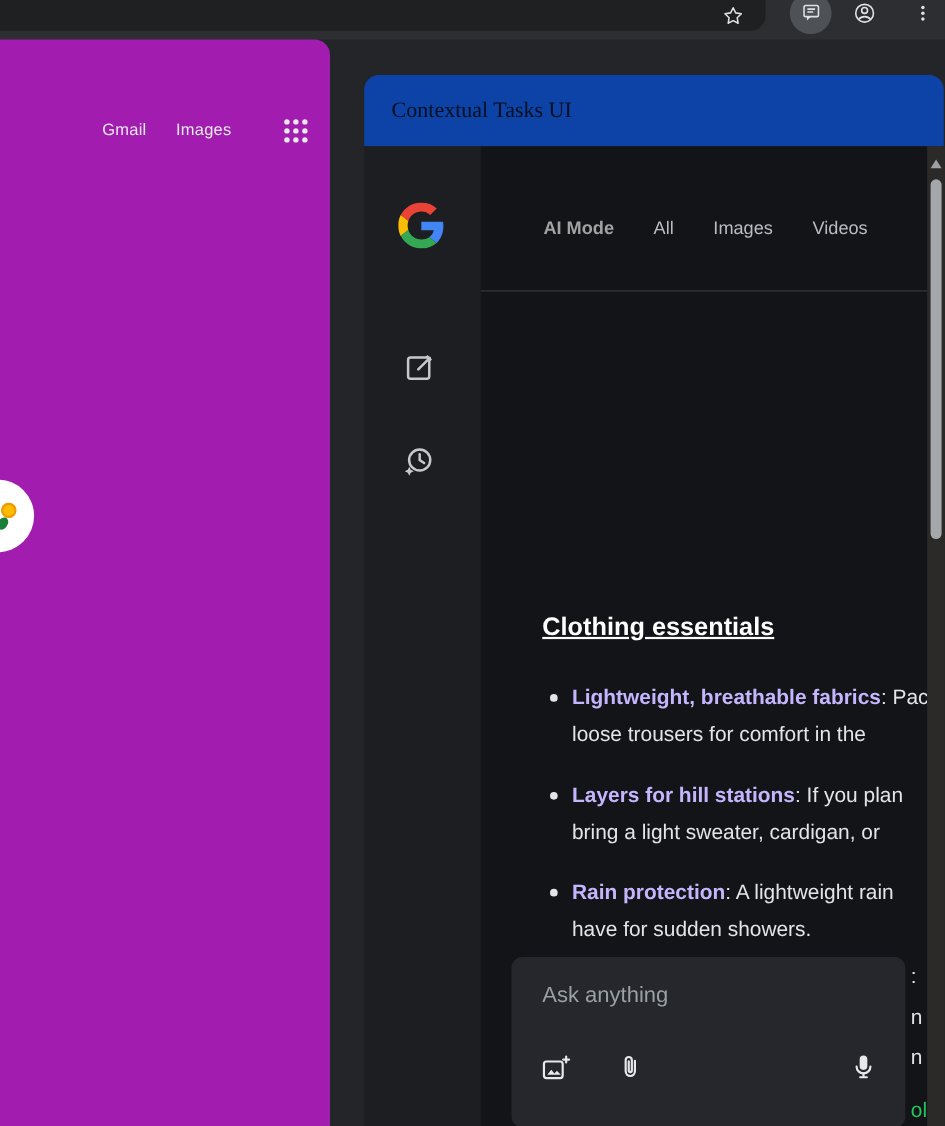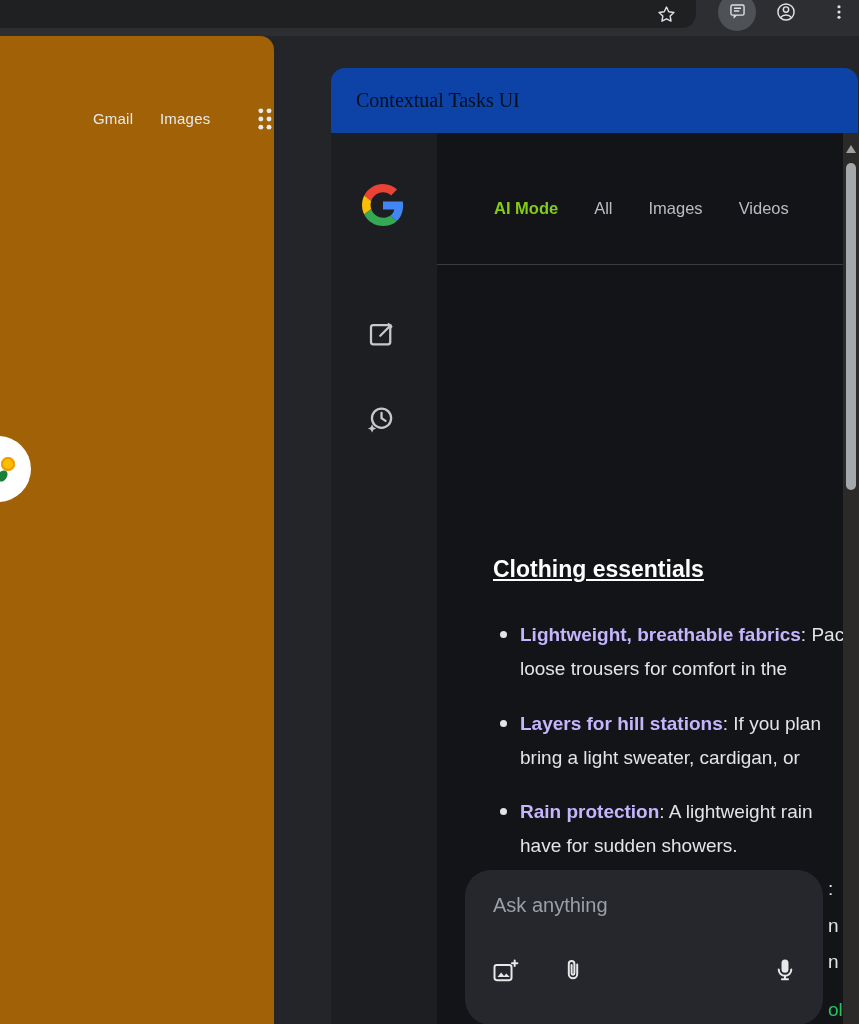--- a/index.html
+++ b/index.html
@@ -8,22 +8,22 @@
 
   
   #chrome-bar { position:absolute; left:0; top:0; width:859px; height:36px; background:#2d2e31; }
   #omnibox { position:absolute; left:0; top:0; width:696px; height:28px; background:#1f2021;
              border-bottom-right-radius:14px; }
   .chrome-icon { position:absolute; color:#dfe1e4; }
   #ext-circle { position:absolute; left:718px; top:-7px; width:38px; height:38px;
                 border-radius:50%; background:#4e5155; }
 
   
-  #left-page { position:absolute; left:0; top:36px; width:274px; height:988px;
-               background:#a16207; border-top-right-radius:14px; overflow:hidden; }
+  #left-page { position:absolute; left:0; top:36px; width:300px; height:988px;
+               background:#a21caf; border-top-right-radius:14px; overflow:hidden; }
   .gh-link { position:absolute; top:74px; color:#e8eaed; font-size:15px; font-weight:500;
              letter-spacing:.2px; cursor:pointer; }
   #gh-gmail { left:93px; }
   #gh-images { left:160px; }
   #apps-grid { position:absolute; left:255px; top:69px; width:28px; height:28px; color:#e8eaed; }
   #doodle-circle { position:absolute; left:-35px; top:400px; width:66px; height:66px;
                    background:#fff; border-radius:50%; }
   .flower-head { position:absolute; left:36px; top:21px; width:14px; height:14px;
                  background:#fbbc04; border-radius:50%; box-shadow:0 0 0 2px #f29900 inset; }
   .flower-leaf { position:absolute; left:33px; top:34px; width:9px; height:12px;
@@ -46,21 +46,21 @@
 
   .sb-icon { position:absolute; color:#c6c9cc; cursor:pointer; }
   #g-logo { left:31px; top:51px; width:42px; height:42px; }
   #compose-icon { left:36px; top:186px; width:30px; height:30px; }
   #history-icon { left:34px; top:270px; width:32px; height:32px; }
 
   
   #tabs-row { position:absolute; left:57px; top:66px; display:flex; gap:36px;
               font-size:16.5px; color:#b9bdc3; }
   .tab { cursor:pointer; white-space:nowrap; }
-  .tab.selected { color:#84cc16; font-weight:700; }
+  .tab.selected { color:#a3a3a3; font-weight:700; }
   #tabs-divider { position:absolute; left:0; top:131px; width:406px; height:1px; background:#3a3b3f; }
 
   
   .tline { white-space:nowrap; overflow:hidden; width:350px; line-height:33.5px;
            font-size:19px; color:#e3e4e6; }
   #intro-block { position:absolute; left:56px; top:278px; }
   #answer-heading { position:absolute; left:56px; top:423px; font-size:23px; font-weight:700; color:#fff;text-decoration:underline; }
   .bullet-item { position:absolute; left:56px; width:350px; padding-left:27px; }
   .bullet-item .tline { width:323px; }
   .bullet-item::before { content:""; position:absolute; left:7px; top:13px; width:7px; height:7px;
@@ -69,21 +69,21 @@
   .tline b { color:#c4b5fd; font-weight:700; }
 
   
   .frag { position:absolute; left:391px; font-size:19px; white-space:nowrap; color:#e3e4e6; }
   .frag.blue { color:#22c55e; }
   #frag-0 { top:745px; } #frag-1 { top:782px; } #frag-2 { top:818px; }
   #frag-3 { top:866px; } #frag-4 { top:904px; }
 
   
   #ask-box { position:absolute; left:28px; top:737px; width:358px; height:155px;
-             background:#25272c; border-radius:26px; }
+             background:#25272c; border-radius:10px; }
   #ask-input { position:absolute; left:28px; top:24px; width:290px; background:transparent;
                border:none; outline:none; font-size:20px; color:#e3e4e6;
                font-family:"Liberation Sans", sans-serif; }
   #ask-input::placeholder { color:#9aa0a6; }
   .ask-icon { position:absolute; color:#e6e8ea; cursor:pointer; }
   #img-add-icon { left:26px; top:88px; width:28px; height:28px; }
   #attach-icon { left:94px; top:86px; width:28px; height:28px; }
   #mic-icon { left:306px; top:86px; width:28px; height:28px; }
 
   svg { display:block; width:100%; height:100%; }

